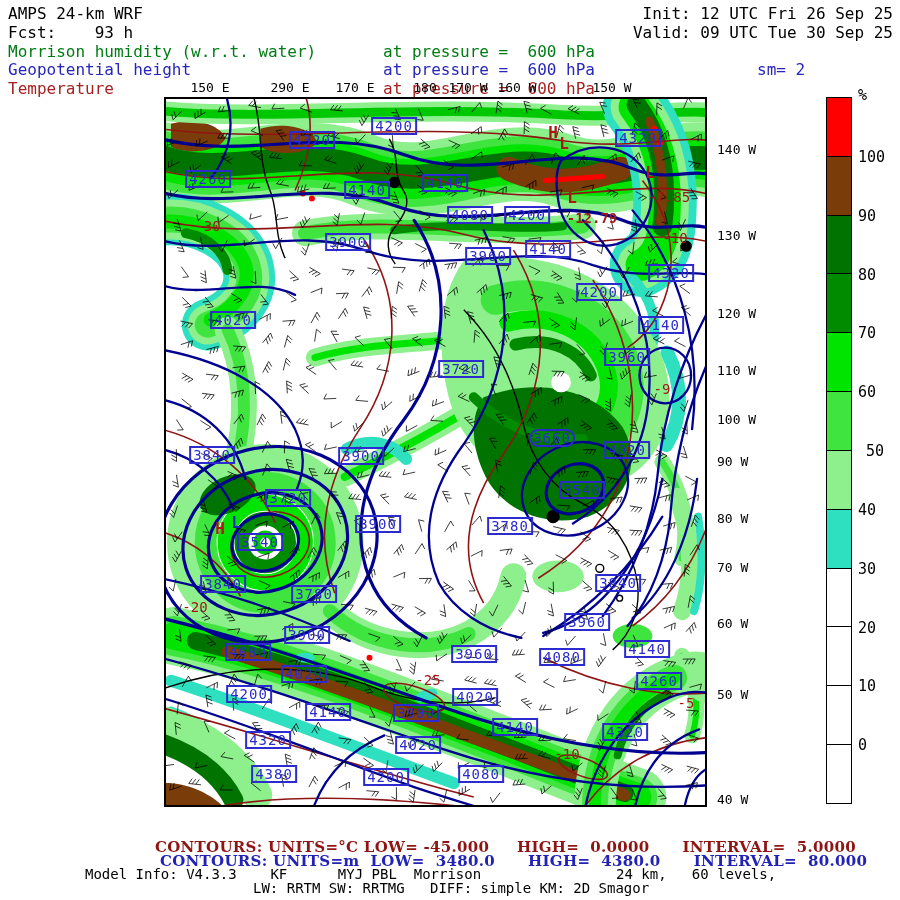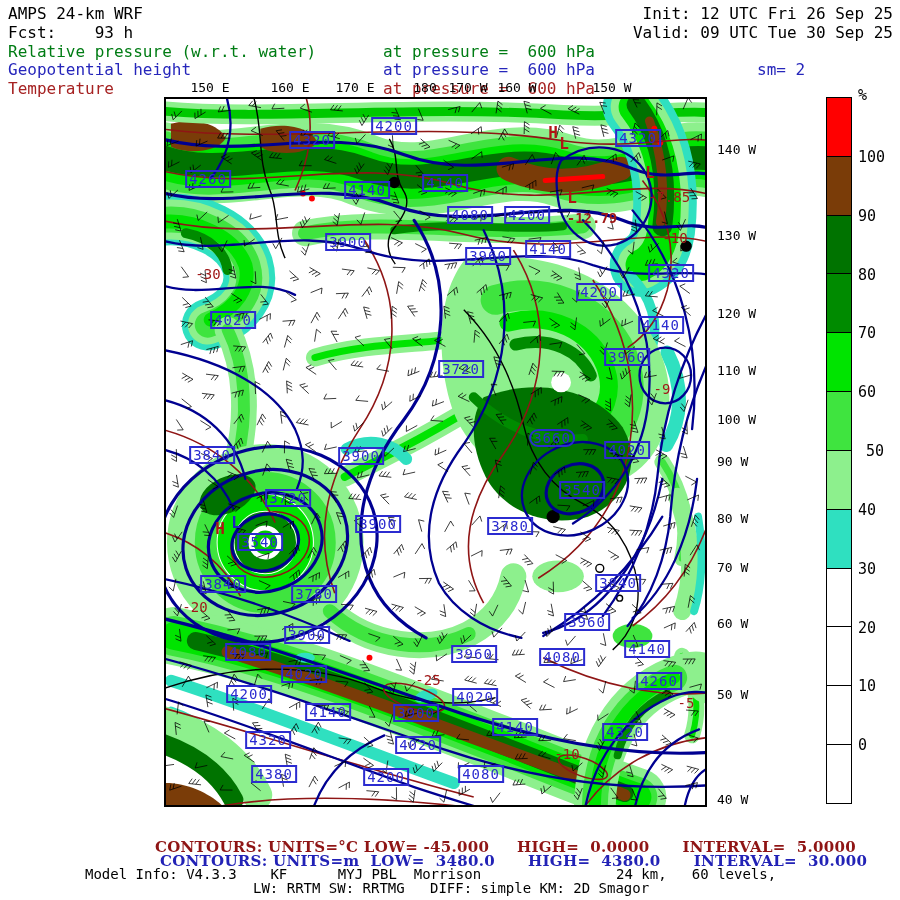--- a/index.html
+++ b/index.html
@@ -37,31 +37,31 @@
 </head>
 <body>
 
 <div class="page">
 
   <div class="abs hdr" style="left:8px;top:5px">AMPS 24-km WRF</div>
   <div class="abs hdr" style="left:8px;top:24px">Fcst:    93 h</div>
   <div class="abs hdr rt" style="right:7px;top:5px">Init: 12 UTC Fri 26 Sep 25</div>
   <div class="abs hdr rt" style="right:7px;top:24px">Valid: 09 UTC Tue 30 Sep 25</div>
 
-  <div class="abs hdr green" style="left:8px;top:43px">Relative pressure (w.r.t. water)</div>
+  <div class="abs hdr green" style="left:8px;top:43px">Morrison humidity (w.r.t. water)</div>
   <div class="abs hdr green" style="left:383px;top:43px">at pressure =  600 hPa</div>
   <div class="abs hdr blue" style="left:8px;top:61px">Geopotential height</div>
   <div class="abs hdr blue" style="left:383px;top:61px">at pressure =  600 hPa</div>
   <div class="abs hdr blue" style="left:757px;top:61px">sm= 2</div>
   <div class="abs hdr red" style="left:8px;top:80px">Temperature</div>
   <div class="abs hdr red" style="left:383px;top:80px">at pressure =  600 hPa</div>
 
   <div id="top-axis">
       <div class="tick-top" style="left: 210px;">150 E</div>
-      <div class="tick-top" style="left: 290px;">160 E</div>
+      <div class="tick-top" style="left: 290px;">290 E</div>
       <div class="tick-top" style="left: 355px;">170 E</div>
       <div class="tick-top" style="left: 425px;">180</div>
       <div class="tick-top" style="left: 468px;">170 W</div>
       <div class="tick-top" style="left: 517px;">160 W</div>
       <div class="tick-top" style="left: 612px;">150 W</div>
     </div>
   <div id="right-axis">
       <div class="tick-right" style="top: 142px;">140 W</div>
       <div class="tick-right" style="top: 228px;">130 W</div>
       <div class="tick-right" style="top: 306px;">120 W</div>
@@ -292,21 +292,21 @@
         <div class="hl" style="left: 481px; top: 550px;">4140</div>
         <div class="hl" style="left: 493px; top: 582px;">4260</div>
         <div class="hl" style="left: 349px; top: 628px;">4140</div>
         <div class="hl" style="left: 459px; top: 633px;">4320</div>
         <div class="hl" style="left: 295px; top: 270px;">3720</div>
         <div class="hl" style="left: 386px; top: 339px; border-radius: 9px;">3660</div>
         <div class="hl" style="left: 416px; top: 391px;">3540</div>
         <div class="hl" style="left: 344px; top: 427px;">3780</div>
         <div class="hl" style="left: 461px; top: 258px;">3960</div>
         <div class="hl" style="left: 461px; top: 351px;">4020</div>
-        <div class="tl" style="left: 42px; top: 127px; margin-top: 48px;">-30</div>
+        <div class="tl" style="left: 42px; top: 127px;">-30</div>
         <div class="tl" style="left: 426px; top: 119px; font-weight: bold;">-12.79</div>
         <div class="tl" style="left: 503px; top: 98px;">-7.85</div>
         <div class="tl" style="left: 509px; top: 139px;">-10</div>
         <div class="tl" style="left: 29px; top: 508px;">-20</div>
         <div class="tl" style="left: 262px; top: 581px;">-25</div>
         <div class="tl" style="left: 520px; top: 604px;">-5</div>
         <div class="tl" style="left: 401px; top: 655px;">-10</div>
         <div class="tl" style="left: 496px; top: 290px;">-9</div>
         <div class="mk" style="left: 387px; top: 33px; color: rgb(176, 21, 21);">H</div>
         <div class="mk" style="left: 398px; top: 44px; color: rgb(176, 21, 21);">L</div>
@@ -340,16 +340,16 @@
       <div class="ctick" style="top: 383.167px;">60</div>
       <div class="ctick" style="top: 442px; margin-left: 8px;">50</div>
       <div class="ctick" style="top: 500.833px;">40</div>
       <div class="ctick" style="top: 559.667px;">30</div>
       <div class="ctick" style="top: 618.5px;">20</div>
       <div class="ctick" style="top: 677.333px;">10</div>
       <div class="ctick" style="top: 736.167px;">0</div>
     </div>
 
   <div class="abs fser f-red" style="left:155px;top:838px">CONTOURS: UNITS=°C LOW= -45.000     HIGH=  0.0000      INTERVAL=  5.0000</div>
-  <div class="abs fser f-blue" style="left:160px;top:852px">CONTOURS: UNITS=m  LOW=  3480.0      HIGH=  4380.0      INTERVAL=  30.000</div>
+  <div class="abs fser f-blue" style="left:160px;top:852px">CONTOURS: UNITS=m  LOW=  3480.0      HIGH=  4380.0      INTERVAL=  80.000</div>
   <div class="abs f-blk" style="left:85px;top:866px">Model Info: V4.3.3    KF      MYJ PBL  Morrison                24 km,   60 levels,</div>
   <div class="abs f-blk" style="left:253px;top:880px">LW: RRTM SW: RRTMG   DIFF: simple KM: 2D Smagor</div>
 </div>
 
 </body></html>

